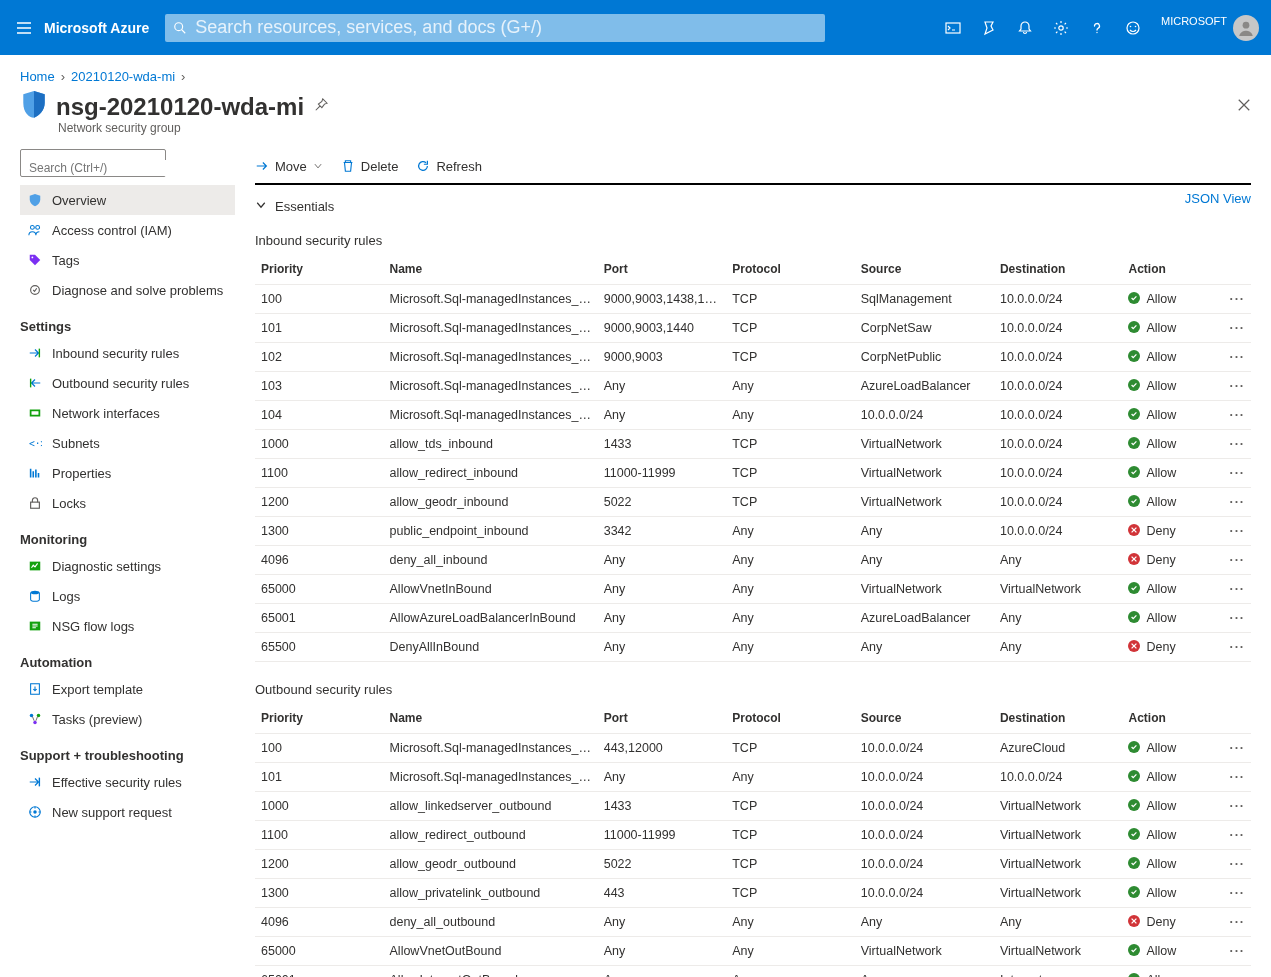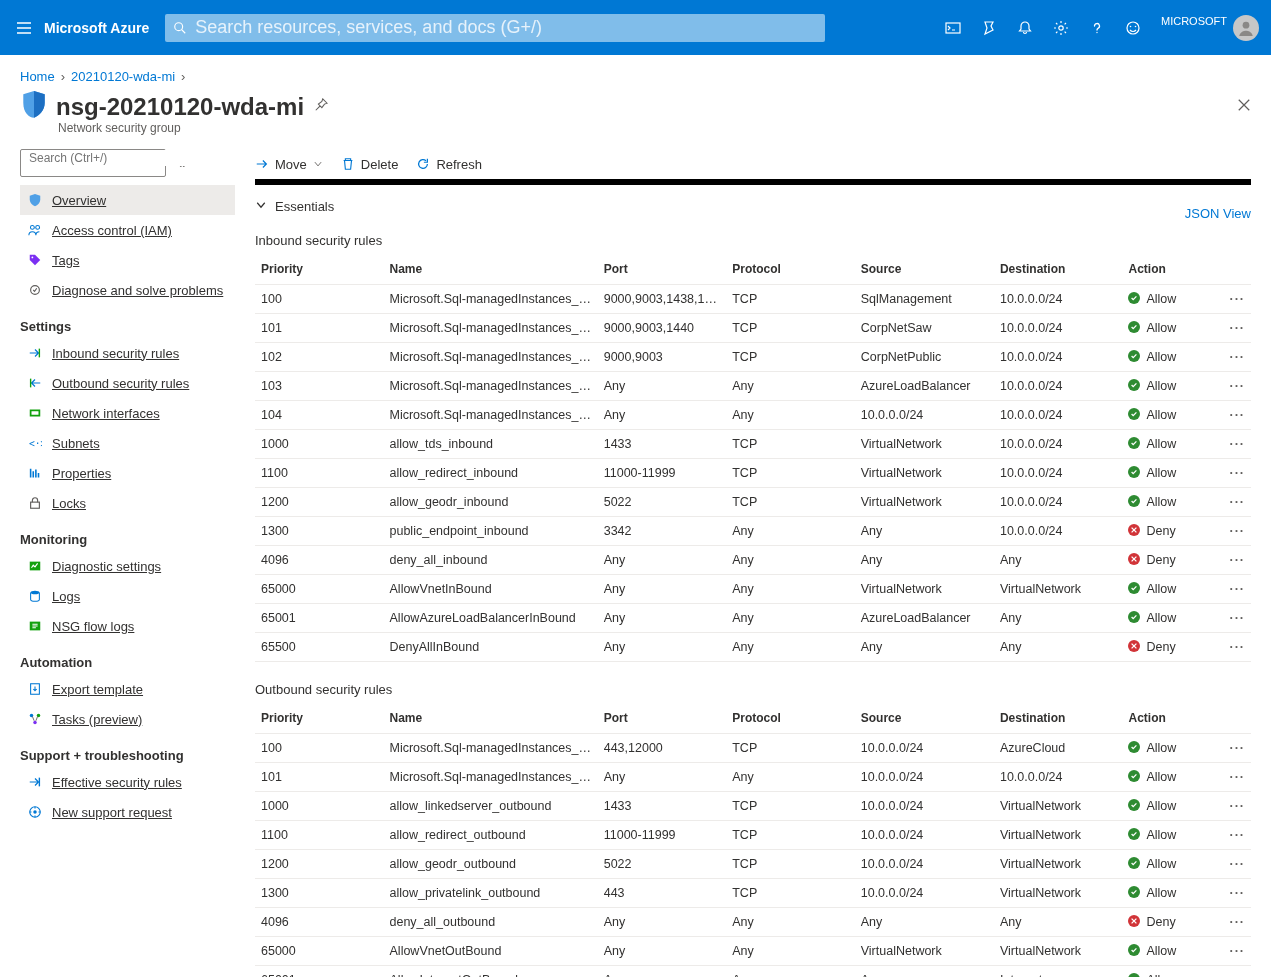--- a/index.html
+++ b/index.html
@@ -20,38 +20,38 @@
   .breadcrumbs .crumb{cursor:pointer;}
   .breadcrumbs .sep{color:#605e5c;margin:0 6px;}
   .title-row{display:flex;align-items:center;margin-top:6px;}
   .shield{margin-right:8px;}
   .page-title{font-size:24px;font-weight:600;}
   .pin{margin-left:10px;cursor:pointer;}
   .close-x{margin-left:auto;cursor:pointer;color:#605e5c;}
   .subtitle{font-size:12px;color:#605e5c;margin-left:38px;margin-top:-2px;margin-bottom:14px;}
   .main-flex{display:flex;}
   .sidebar{width:215px;flex-shrink:0;}
-  .sidesearch{position:relative;height:28px;border:1px solid #8a8886;border-radius:2px;width:146px;display:flex;align-items:flex-start;padding:0 6px;margin-right:6px;}
+  .sidesearch{position:relative;height:28px;border:1px solid #8a8886;border-radius:2px;width:146px;display:flex;align-items:flex-end;padding:0 6px;margin-right:6px;}
   .sidesearch input{border:none;outline:none;font-size:12px;flex:1;}
   .collapse-btn{display:inline-block;margin-left:6px;cursor:pointer;color:#605e5c;}
   .side-row{display:flex;align-items:center;}
   .nav-list{margin-top:8px;}
   .nav-item{display:flex;align-items:center;height:30px;padding:0 6px;cursor:pointer;}
   .nav-item.selected{background:#edebe9;}
   .nav-icon{width:18px;display:flex;justify-content:center;margin-right:8px;}
-  .nav-label{font-size:13px;white-space:nowrap;text-decoration:underline;}
+  .nav-label{font-size:13px;white-space:nowrap;}
   .nav-section{font-weight:600;font-size:13px;margin:14px 0 4px 0;}
   .main-panel{flex:1;margin-left:20px;min-width:0;}
-  .toolbar{display:flex;align-items:center;height:36px;border-bottom:6px solid #000000;text-align:center;}
+  .toolbar{display:flex;align-items:center;height:36px;border-bottom:2px solid #000000;text-align:center;}
   .tool-btn{display:flex;align-items:center;margin-right:18px;cursor:pointer;color:#323130;}
   .tool-btn .ic{color:#0078d4;margin-right:6px;display:flex;}
   .essentials{display:flex;align-items:center;height:30px;font-size:13px;cursor:pointer;}
   .essentials .chev{margin-right:8px;}
   .json-link{color:#0078d4;cursor:pointer;font-size:13px;}
-  .flex-between{display:flex;align-items:flex-end;justify-content:space-between;margin-top:6px;gap:9px;}
+  .flex-between{display:flex;align-items:flex-start;justify-content:space-between;margin-top:6px;gap:9px;}
   .section-title{font-size:13px;margin:12px 0 6px 0;}
   table{width:100%;border-collapse:collapse;table-layout:fixed;}
   th{text-align:left;font-weight:600;font-size:12px;padding:8px 6px;border-bottom:1px solid #edebe9;}
   td{font-size:12.5px;padding:7px 6px;border-bottom:1px solid #edebe9;white-space:nowrap;overflow:hidden;text-overflow:ellipsis;}
   .col-priority{width:120px;}
   .col-name{width:200px;}
   .col-port{width:120px;}
   .col-protocol{width:120px;}
   .col-source{width:130px;}
   .col-dest{width:120px;}

